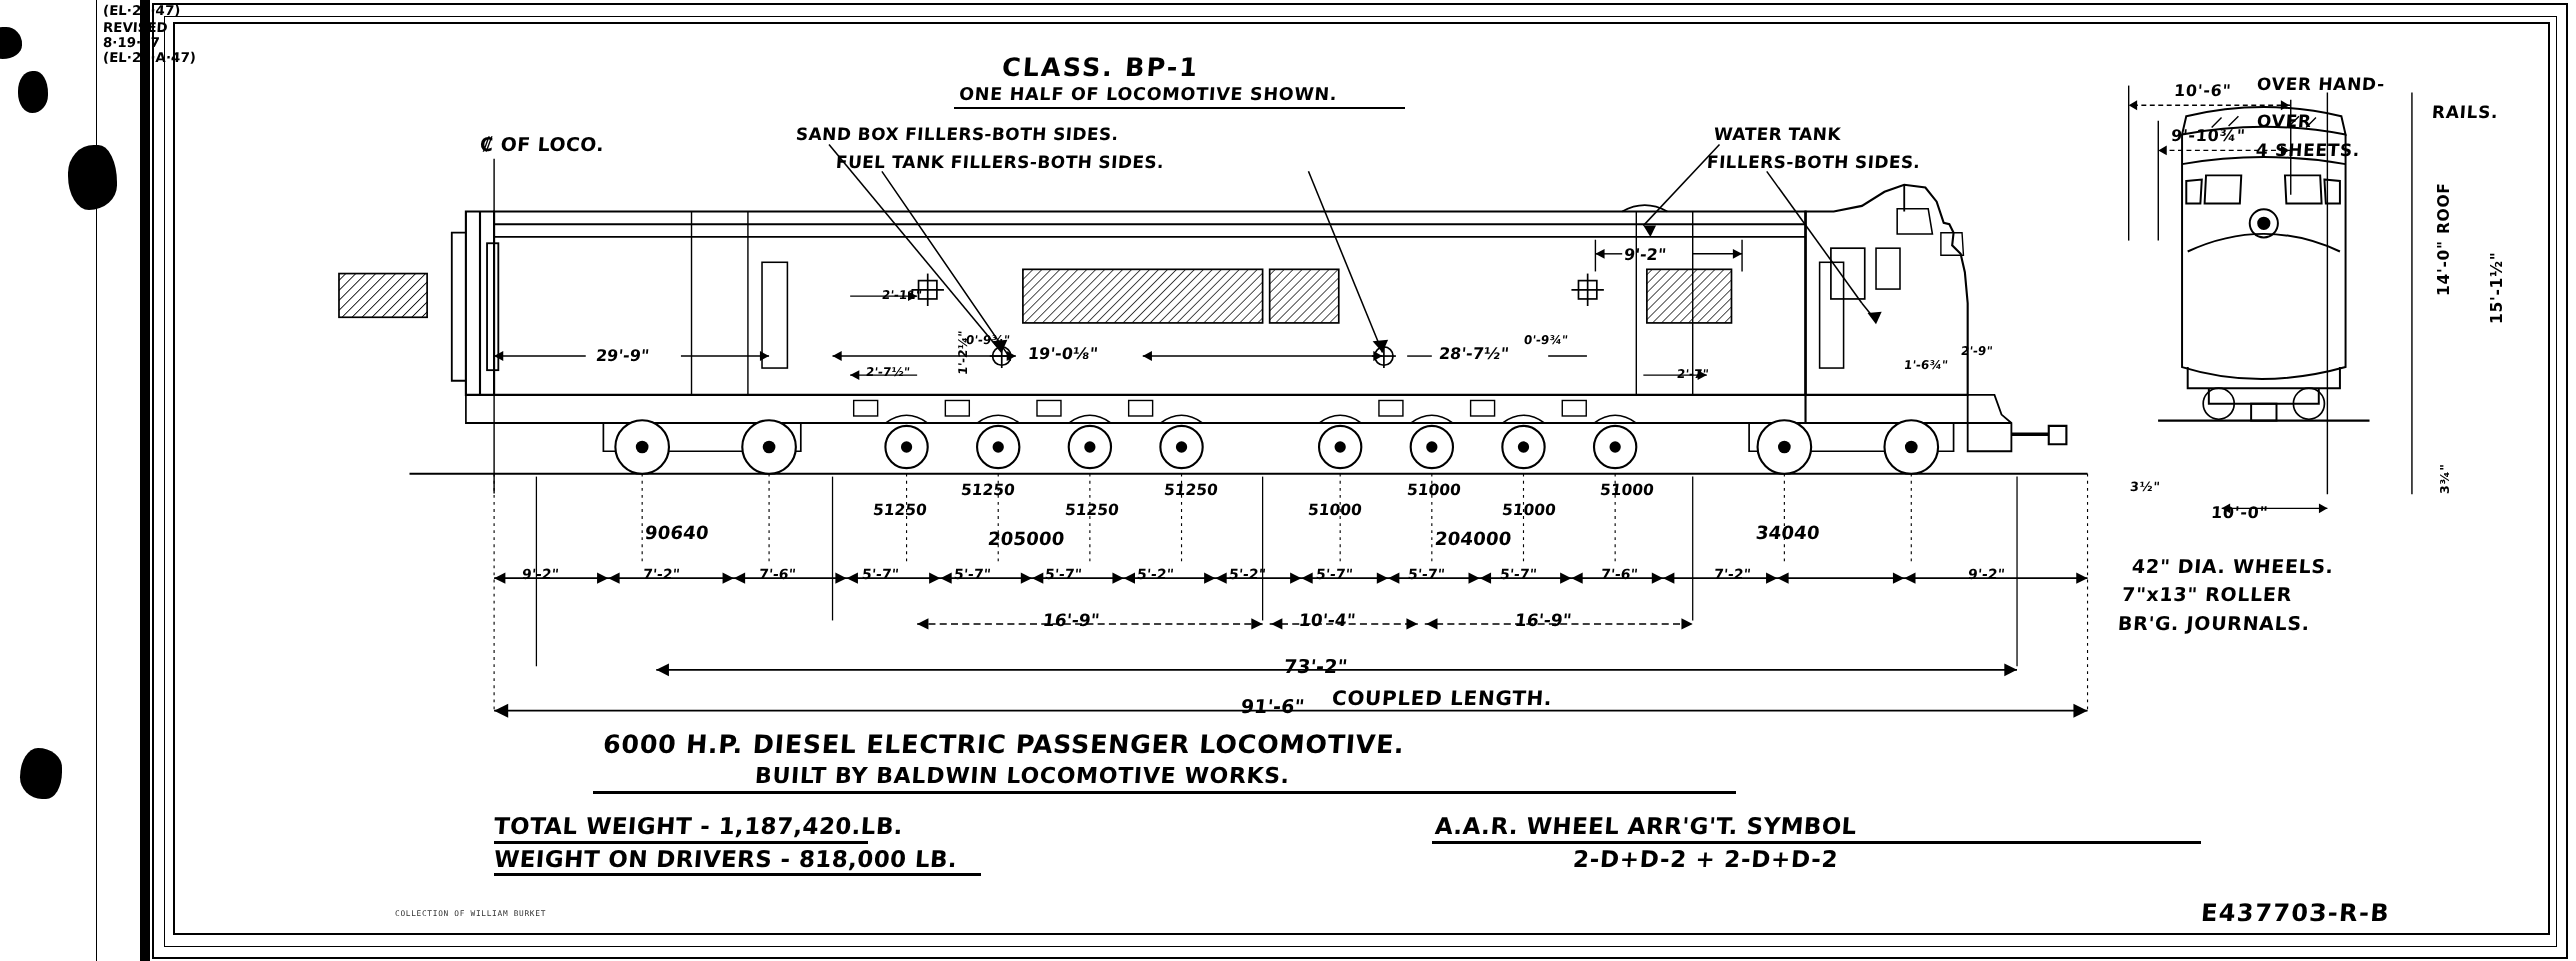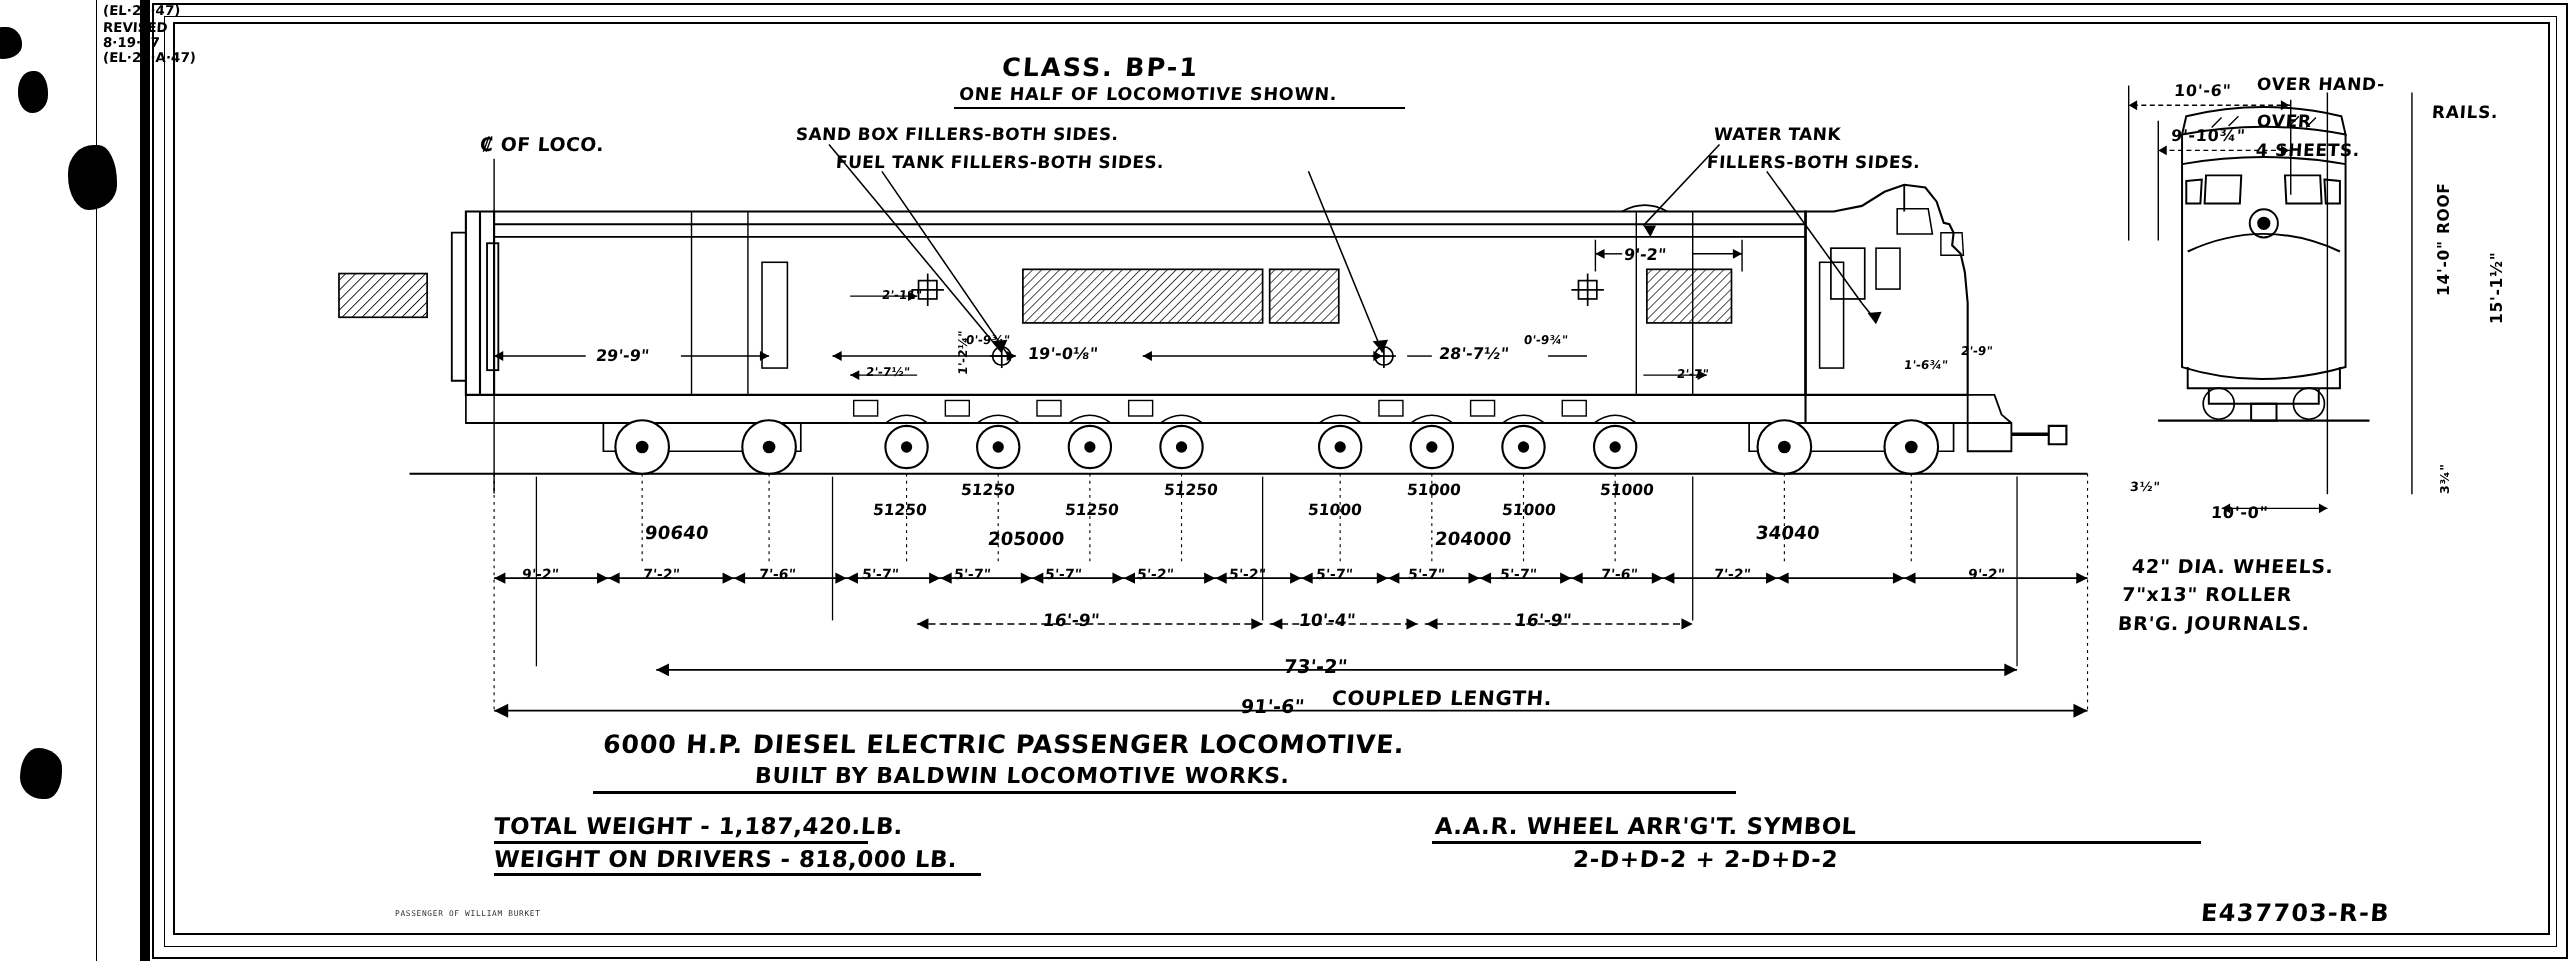--- a/index.html
+++ b/index.html
@@ -538,14 +538,14 @@
   <span>WEIGHT ON DRIVERS</span>
   <span>- 818,000 LB.</span>
 </div>
 <div class="ln" id="w2-rule"></div>
 
 <div class="abs hand" id="aar1">A.A.R. WHEEL ARR'G'T. SYMBOL</div>
 <div class="ln" id="aar1-rule"></div>
 <div class="abs hand" id="aar2">2-D+D-2 + 2-D+D-2</div>
 
 <div class="abs hand" id="dwgno">E43770З-R-B</div>
-<div class="abs tiny" id="credit">PASSENGER OF WILLIAM BURKET</div>
+<div class="abs tiny" id="credit">COLLECTION OF WILLIAM BURKET</div>
 
 
 </body></html>

